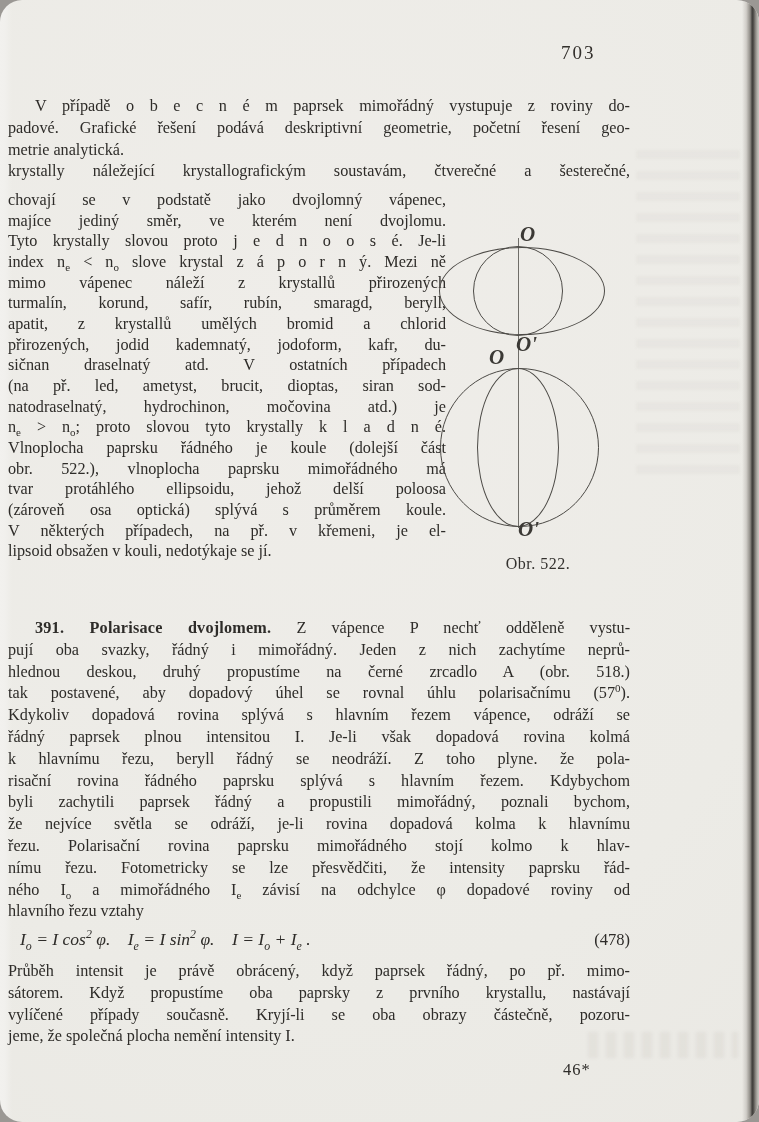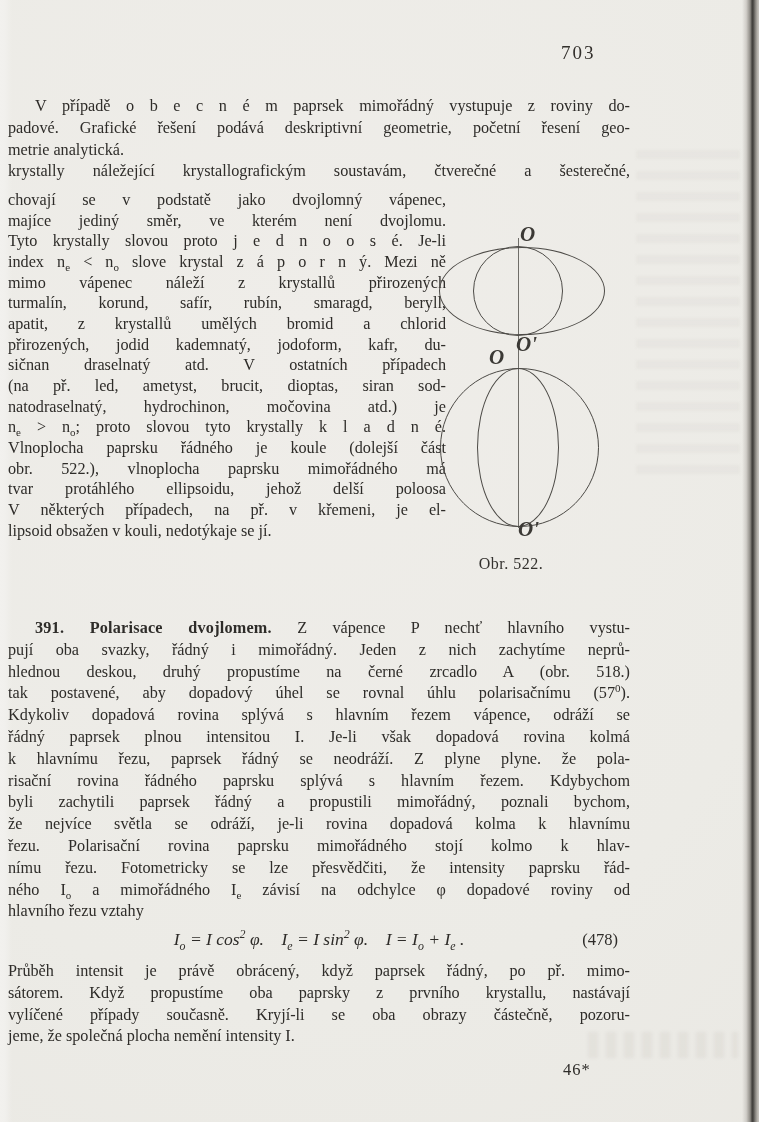--- a/index.html
+++ b/index.html
@@ -3,53 +3,54 @@
 <meta charset="utf-8">
 <style>
   html,body{margin:0;padding:0;background:#9b9894;}
   .page{
     position:relative;width:759px;height:1122px;overflow:hidden;
     background:
       linear-gradient(90deg,#f2f1ee 0px,#f1f0ed 5px,rgba(241,240,237,0) 12px),
       radial-gradient(140% 120% at 40% 30%, #efede9 0%, #ecebe6 50%, #e8e6e1 100%);
     font-family:"Liberation Serif","DejaVu Serif",serif;
     color:#2e2c29;
+    border-radius:22px;
   }
   .page-number{position:absolute;left:561px;top:42px;font-size:19px;letter-spacing:2px;color:#33302c;}
   .para{position:absolute;left:8px;width:622px;font-size:16.2px;line-height:21.8px;}
   .p1{top:96px;}
   .p2full{top:161px;}
   .p2narrow{top:190px;width:438px;line-height:20.65px;}
   .p3{top:618px;}
   .p4{top:961px;font-family:Liberation Serif, serif;}
   .tline{text-align:justify;text-align-last:justify;}
   .tline.endline{text-align-last:left;}
   .tline.indent{text-indent:27px;}
   sub{font-size:68%;line-height:0;}
   sup{font-size:68%;line-height:0;}
   .bold{font-weight:bold;letter-spacing:.2px;}
-  .equation{position:absolute;left:8px;top:929px;width:622px;text-align:center;font-style:italic;font-size:17.5px;color:#2e2c29;}
+  .equation{position:absolute;left:20px;top:929px;width:622px;font-style:italic;font-size:17.5px;color:#2e2c29;}
   .eq-body{white-space:pre;}
   .eq-num{position:absolute;right:12px;top:1px;font-style:normal;font-size:16.5px;margin-left:32px;}
   .sig{position:absolute;left:563px;top:1060px;font-size:16.5px;letter-spacing:1px;text-align:right;}
 
   
   .figure{position:absolute;left:430px;top:222px;width:205px;height:372px;}
   .el{position:absolute;border:1.7px solid #4d4b47;border-radius:50%;background:transparent;}
   .upper-ellipse{left:9px;top:25px;width:164px;height:86px;}
   .upper-circle{left:43px;top:24px;width:88px;height:88px;}
   .lower-circle{left:10px;top:146px;width:157px;height:157px;}
   .lower-ellipse{left:47px;top:146px;width:80px;height:157px;}
   .axis{position:absolute;left:88px;top:16px;width:1px;height:290px;background:#6f6d68;}
   .flabel{position:absolute;font-weight:bold;font-style:italic;font-size:21px;color:#3b3935;line-height:1;}
   .top-o{left:90px;top:2px;}
   .mid-oprime{left:86px;top:112px;}
   .mid-o{left:59px;top:125px;}
   .bottom-oprime{left:88px;top:297px;}
-  .caption{position:absolute;left:21px;top:333px;width:120px;text-align:center;font-size:16px;color:#33312e;letter-spacing:.5px;}
+  .caption{position:absolute;left:48px;top:333px;width:120px;text-align:center;font-size:16px;color:#33312e;letter-spacing:.5px;}
 
   
   .edge-right{position:absolute;top:0;right:0;width:17px;height:100%;
     background:linear-gradient(90deg, rgba(160,157,150,0) 0%, #d0cdc8 25%, #8f8c86 48%, #403e3b 60%, #54524e 68%, #84817c 78%, #b3b0aa 90%, #c9c6c1 100%);}
   .ghost-a{position:absolute;left:636px;top:150px;width:104px;height:330px;
     background:repeating-linear-gradient(to bottom, rgba(125,118,105,.045) 0 9px, rgba(0,0,0,0) 9px 21px);filter:blur(1.5px);}
   .ghost-b{position:absolute;left:588px;top:1032px;width:150px;height:26px;
     background:repeating-linear-gradient(to right, rgba(125,118,105,.07) 0 10px, rgba(0,0,0,0) 10px 18px);filter:blur(1.5px);}
 </style>
 </head>
@@ -78,49 +79,50 @@
       <div class="tline">turmalín, korund, safír, rubín, smaragd, beryll,</div>
       <div class="tline">apatit, z krystallů umělých bromid a chlorid</div>
       <div class="tline">přirozených, jodid kademnatý, jodoform, kafr, du-</div>
       <div class="tline">sičnan draselnatý atd. V ostatních případech</div>
       <div class="tline">(na př. led, ametyst, brucit, dioptas, siran sod-</div>
       <div class="tline">natodraselnatý, hydrochinon, močovina atd.) je</div>
       <div class="tline">n<sub>e</sub> &gt; n<sub>o</sub>; proto slovou tyto krystally k l a d n é.</div>
       <div class="tline">Vlnoplocha paprsku řádného je koule (dolejší část</div>
       <div class="tline">obr. 522.), vlnoplocha paprsku mimořádného má</div>
       <div class="tline">tvar protáhlého ellipsoidu, jehož delší poloosa</div>
+      <div class="tline">(zároveň osa optická) splývá s průměrem koule.</div>
       <div class="tline">V některých případech, na př. v křemeni, je el-</div>
       <div class="tline endline">lipsoid obsažen v kouli, nedotýkaje se jí.</div>
     </div>
 
   <div class="figure">
     <div class="axis"></div>
     <div class="el upper-ellipse"></div>
     <div class="el upper-circle"></div>
     <div class="el lower-circle"></div>
     <div class="el lower-ellipse"></div>
     <div class="flabel top-o">O</div>
     <div class="flabel mid-oprime">O'</div>
     <div class="flabel mid-o">O</div>
     <div class="flabel bottom-oprime">O'</div>
     <div class="caption">Obr. 522.</div>
   </div>
 
   <div class="para p3">
     <div class="tline indent">
       <span class="bold">391. Polarisace dvojlomem.</span>
-      <span>Z vápence P nechť hlavního vystu-</span>
+      <span>Z vápence P nechť odděleně vystu-</span>
     </div>
     <div>
         <div class="tline">pují oba svazky, řádný i mimořádný. Jeden z nich zachytíme neprů-</div>
         <div class="tline">hlednou deskou, druhý propustíme na černé zrcadlo A (obr. 518.)</div>
         <div class="tline">tak postavené, aby dopadový úhel se rovnal úhlu polarisačnímu (57<sup>0</sup>).</div>
         <div class="tline">Kdykoliv dopadová rovina splývá s hlavním řezem vápence, odráží se</div>
         <div class="tline">řádný paprsek plnou intensitou I. Je-li však dopadová rovina kolmá</div>
-        <div class="tline">k hlavnímu řezu, paprsek řádný se neodráží. Z plyne plyne. že pola-</div>
+        <div class="tline">k hlavnímu řezu, beryll řádný se neodráží. Z toho plyne. že pola-</div>
         <div class="tline">risační rovina řádného paprsku splývá s hlavním řezem. Kdybychom</div>
         <div class="tline">byli zachytili paprsek řádný a propustili mimořádný, poznali bychom,</div>
         <div class="tline">že nejvíce světla se odráží, je-li rovina dopadová kolma k hlavnímu</div>
         <div class="tline">řezu. Polarisační rovina paprsku mimořádného stojí kolmo k hlav-</div>
         <div class="tline">nímu řezu. Fotometricky se lze přesvědčiti, že intensity paprsku řád-</div>
         <div class="tline">ného I<sub>o</sub> a mimořádného I<sub>e</sub> závisí na odchylce φ dopadové roviny od</div>
         <div class="tline endline">hlavního řezu vztahy</div>
       </div>
   </div>
 

